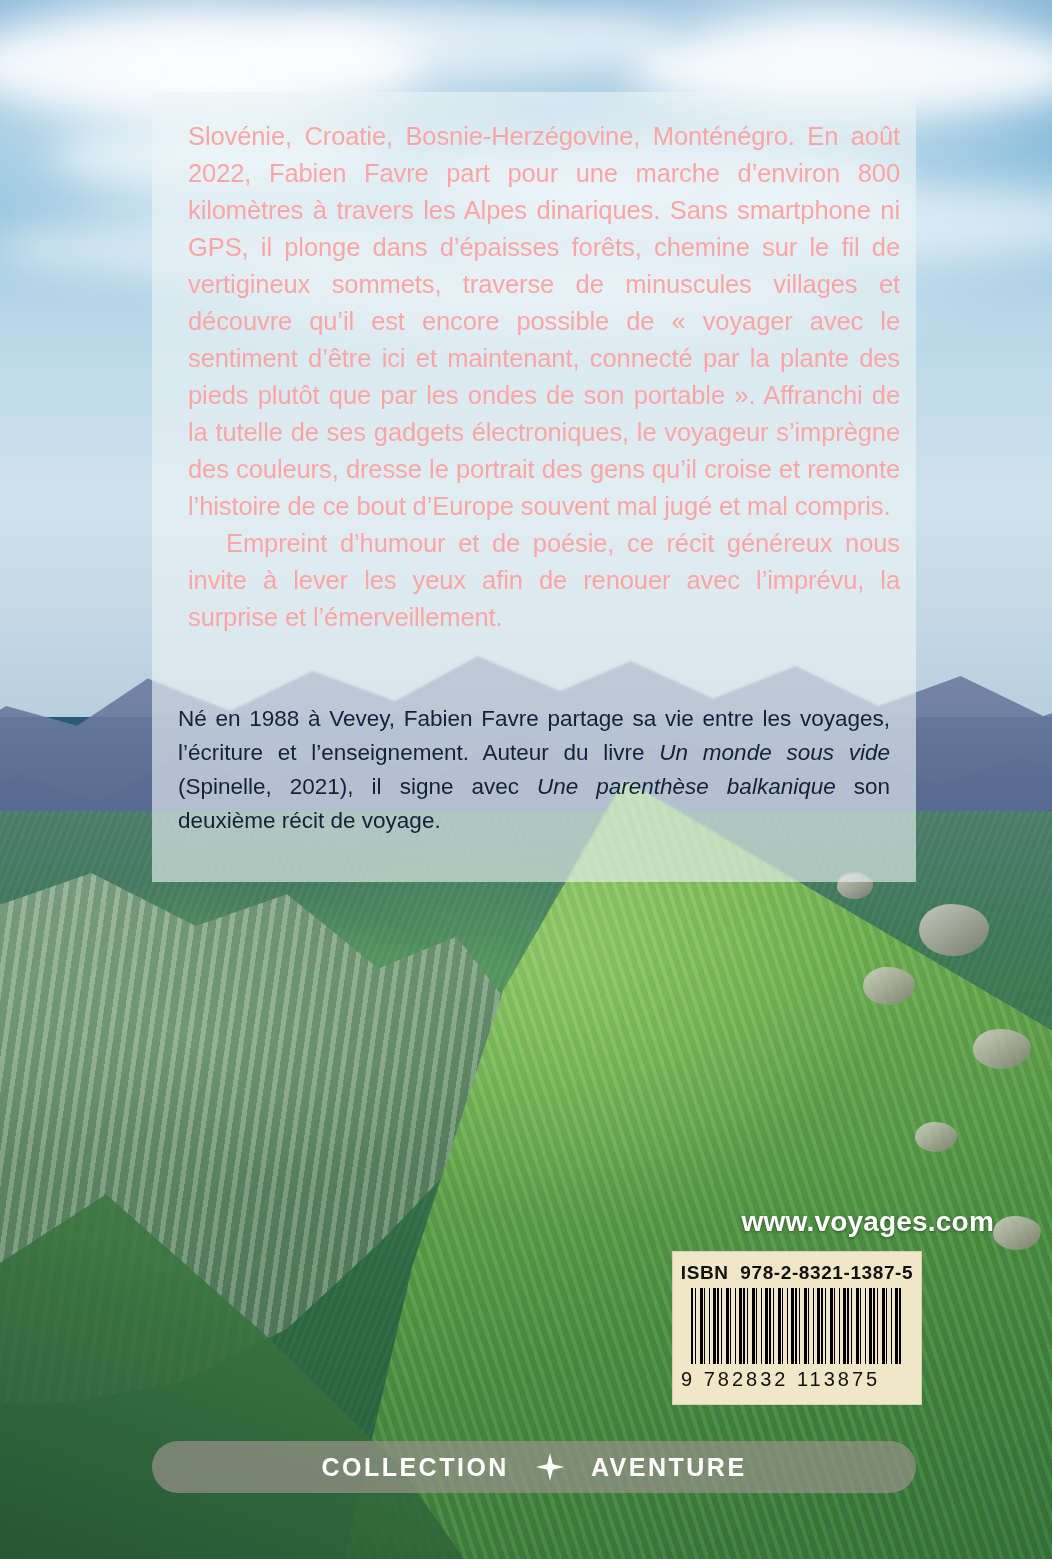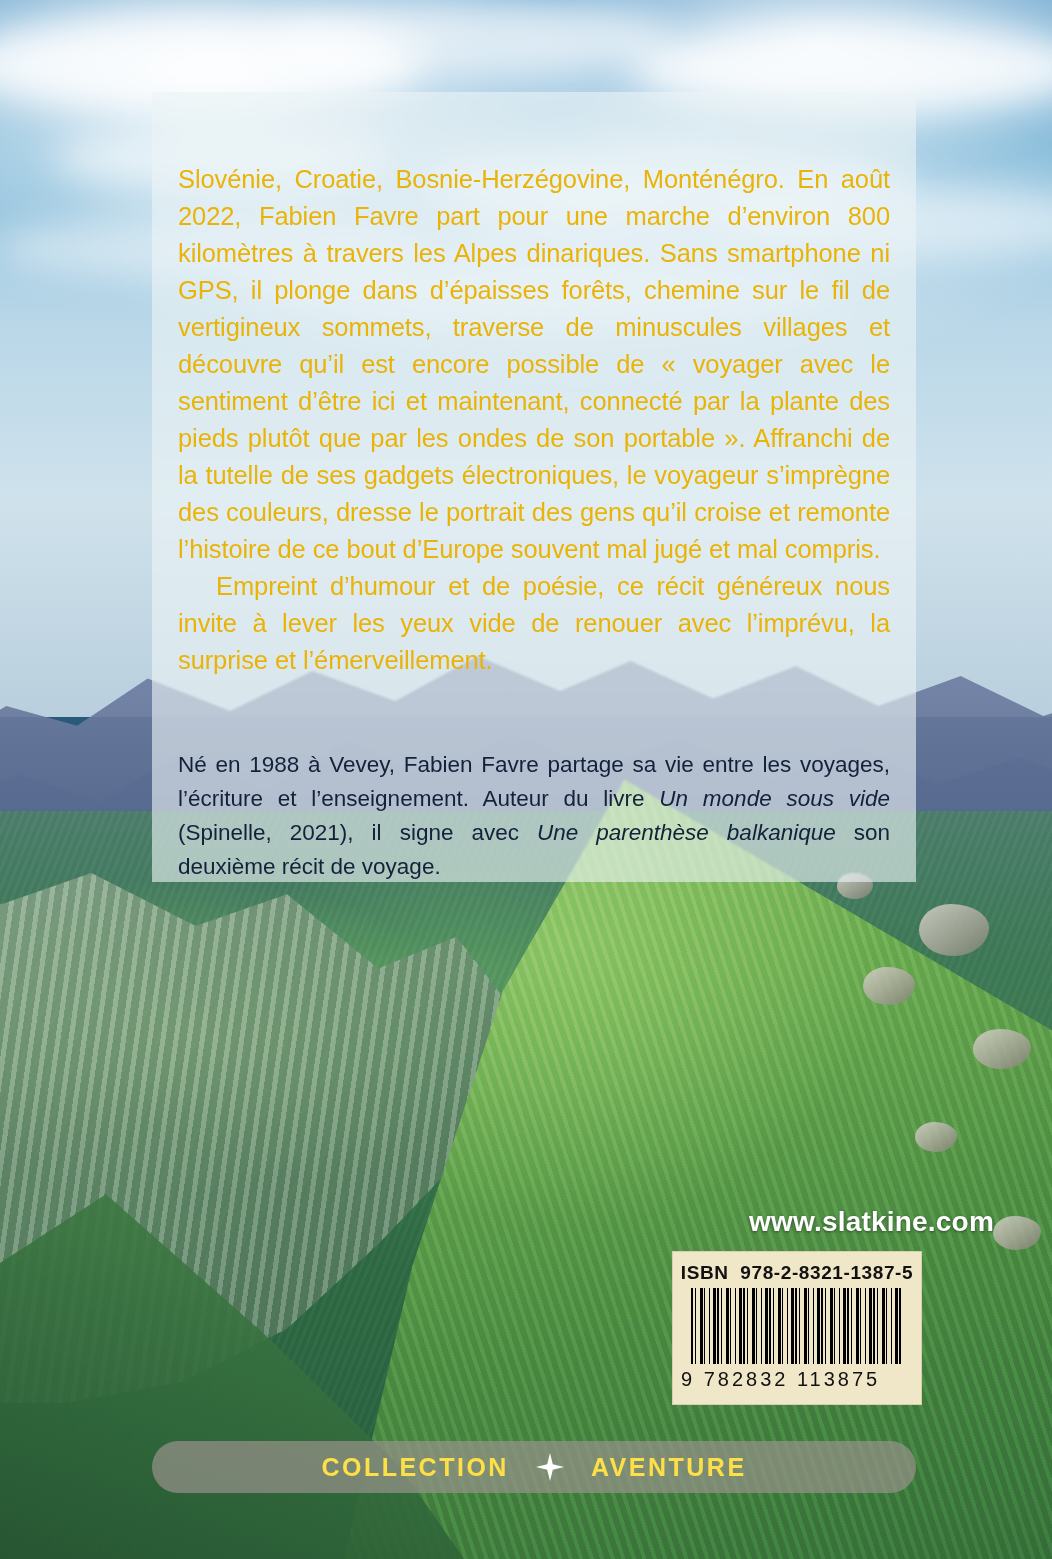--- a/index.html
+++ b/index.html
@@ -166,45 +166,43 @@
     position: absolute;
     left: 152px;
     top: 92px;
     width: 764px;
     height: 790px;
     background: rgba(236,243,246,0.62);
     backdrop-filter: blur(1px);
   }
   .blurb {
     position: absolute;
-    left: 26px;
+    left: 36px;
     top: 26px;
     width: 712px;
-    color: #eab308;
+    color: #fca5a5;
     font-size: 25.5px;
     line-height: 37px;
     text-align: justify;
     text-justify: inter-word;
     letter-spacing: -0.1px;
-    margin-top: 43px;
   }
   .blurb p { margin: 0; }
   .blurb p.indent { text-indent: 38px; }
 
   .bio {
     position: absolute;
     left: 26px;
     top: 610px;
     width: 712px;
     color: #14213a;
     font-size: 22.5px;
     line-height: 34px;
     text-align: justify;
     text-justify: inter-word;
-    margin-top: 46px;
   }
   .bio em { font-style: italic; }
 
   
   .web {
     position: absolute;
     right: 58px;
     top: 1206px;
     color: #ffffff;
     font-size: 28px;
@@ -264,21 +262,21 @@
     width: 764px;
     height: 52px;
     background: rgba(150,146,136,0.72);
     border-radius: 26px;
     display: flex;
     align-items: center;
     justify-content: center;
     gap: 26px;
   }
   .collection-badge .word {
-    color: #fde047;
+    color: #ffffff;
     font-size: 25px;
     font-weight: bold;
     letter-spacing: 2.5px;
   }
   .compass {
     width: 30px;
     height: 30px;
     display: block;
   }
 </style>
@@ -313,30 +311,30 @@
     <div class="rock r4"></div>
     <div class="rock r5"></div>
     <div class="rock r6"></div>
     <div class="slope-left"></div>
   </div>
 
   <div class="text-panel">
 
     <div class="blurb">
       <p>Slovénie, Croatie, Bosnie-Herzégovine, Monténégro. En août 2022, Fabien Favre part pour une marche d’environ 800 kilomètres à travers les Alpes dinariques. Sans smartphone ni GPS, il plonge dans d’épaisses forêts, chemine sur le fil de vertigineux sommets, traverse de minuscules villages et découvre qu’il est encore possible de « voyager avec le sentiment d’être ici et maintenant, connecté par la plante des pieds plutôt que par les ondes de son portable ». Affranchi de la tutelle de ses gadgets électroniques, le voyageur s’imprègne des couleurs, dresse le portrait des gens qu’il croise et remonte l’histoire de ce bout d’Europe souvent mal jugé et mal compris.</p>
-      <p class="indent">Empreint d’humour et de poésie, ce récit généreux nous invite à lever les yeux vide de renouer avec l’imprévu, la surprise et l’émerveillement.</p>
+      <p class="indent">Empreint d’humour et de poésie, ce récit généreux nous invite à lever les yeux afin de renouer avec l’imprévu, la surprise et l’émerveillement.</p>
     </div>
 
     <div class="bio">
       <span>Né en 1988 à Vevey, Fabien Favre partage sa vie entre les voyages, l’écriture et l’enseignement. Auteur du livre </span><em>Un monde sous vide</em><span> (Spinelle, 2021), il signe avec </span><em>Une parenthèse balkanique</em><span> son deuxième récit de voyage.</span>
     </div>
 
   </div>
 
-  <div class="web">www.slatkine.com</div>
+  <div class="web">www.voyages.com</div>
 
   <div class="isbn-box">
     <div class="isbn-text">
       <span>ISBN</span>&nbsp;&nbsp;<span>978-2-8321-1387-5</span>
     </div>
     <div class="barcode"></div>
     <div class="barcode-digits">9 782832 113875</div>
   </div>
 
   <div class="collection-badge">

